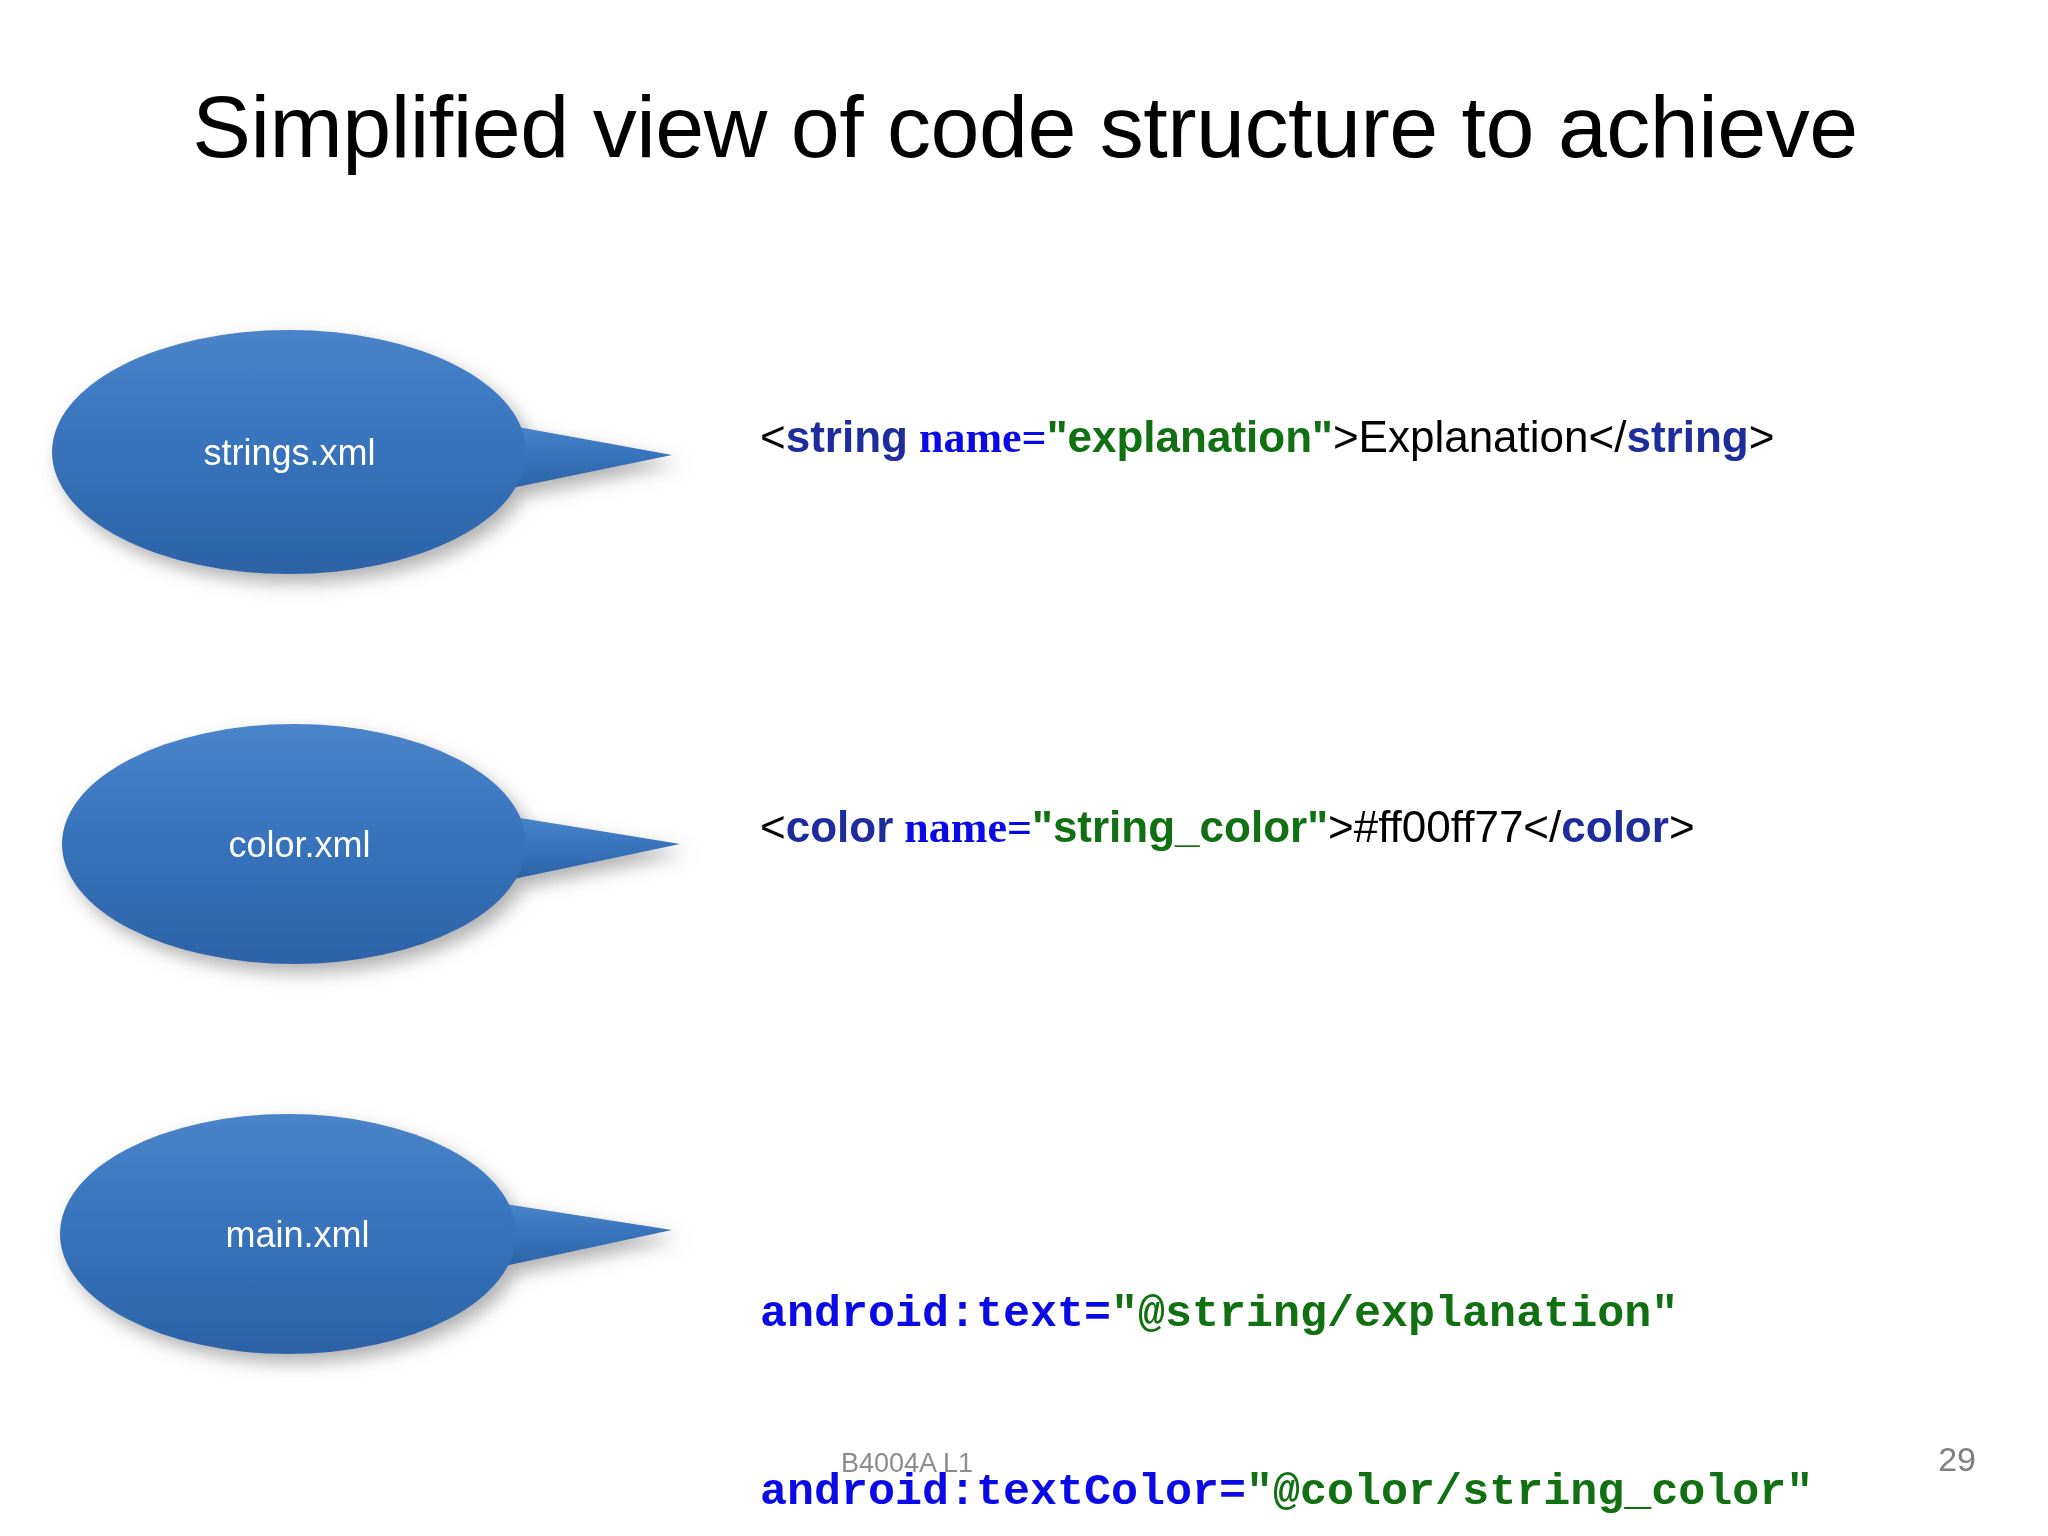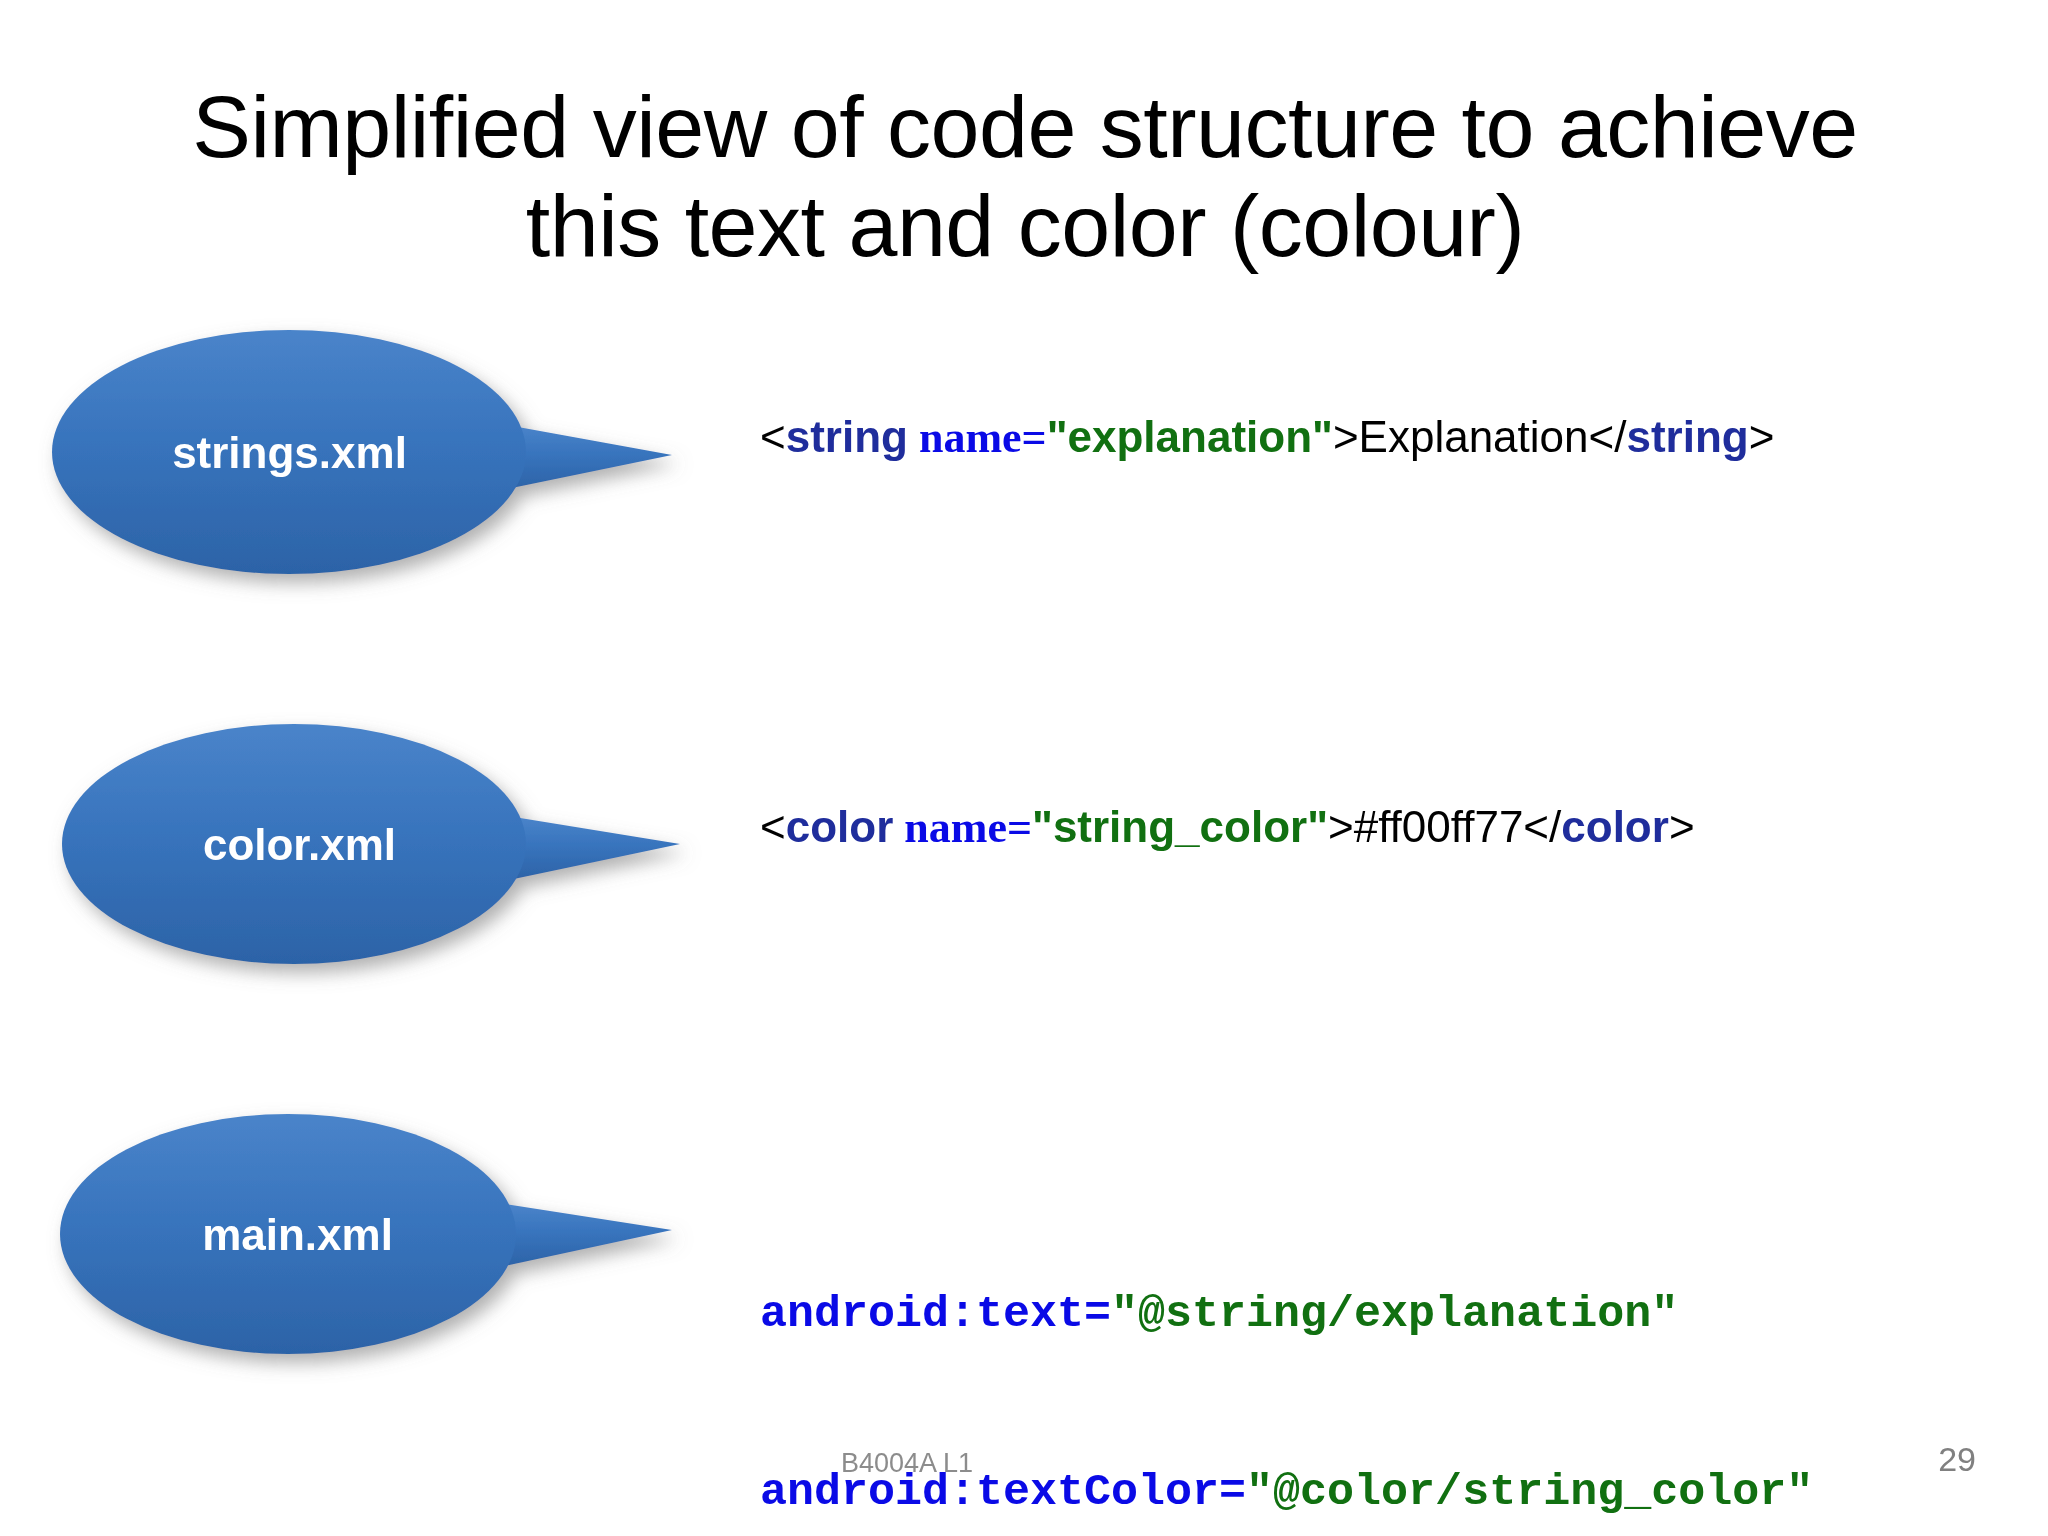--- a/index.html
+++ b/index.html
@@ -52,22 +52,22 @@
   .callout-label {
     position: absolute;
     left: 0;
     top: 0;
     width: 475px;
     height: 245px;
     display: flex;
     align-items: center;
     justify-content: center;
     color: #ffffff;
-    font-size: 44px;
-    font-weight: 700;
+    font-size: 36px;
+    font-weight: 400;
     font-family: "Liberation Sans", sans-serif;
     pointer-events: none;
   }
 
   #callout-1 { left: 52px;  top: 330px; }
   #callout-2 { left: 62px;  top: 722px; }
   #callout-3 { left: 60px;  top: 1112px; }
 
   
   .code-line {
@@ -119,21 +119,20 @@
     font-family: "Liberation Sans", sans-serif;
   }
 </style>
 </head>
 <body>
 
 <div class="slide">
 
   <div class="title">
     <span class="title-line">Simplified view of code structure to achieve</span>
-    <span class="title-line">this text and color (colour)</span>
   </div>
 
   <div class="callout" id="callout-1">
     <svg viewBox="0 0 640 260">
       <defs>
         <linearGradient id="bubbleGrad1" x1="0" y1="0" x2="0" y2="1">
           <stop offset="0%" stop-color="#4a84ca"></stop>
           <stop offset="45%" stop-color="#3874bd"></stop>
           <stop offset="100%" stop-color="#2c63a7"></stop>
         </linearGradient>

